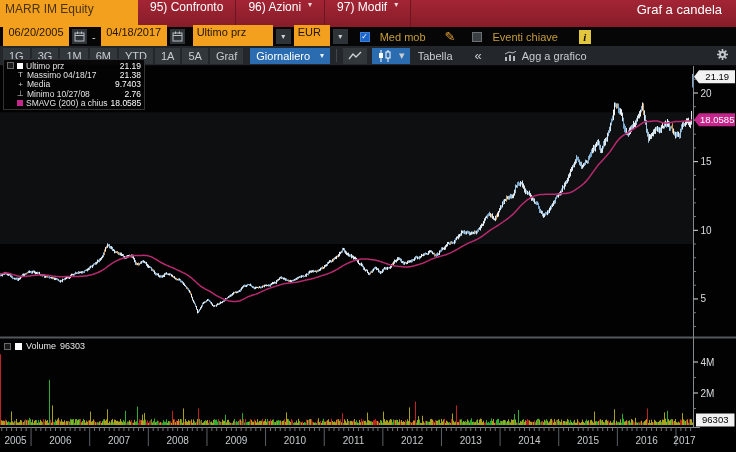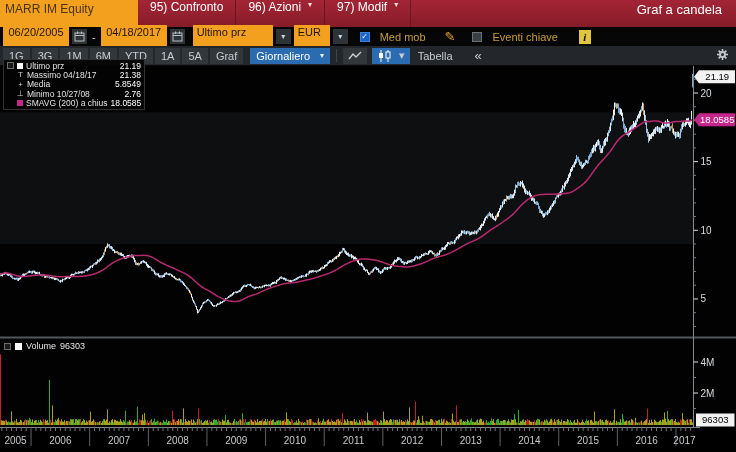--- a/index.html
+++ b/index.html
@@ -147,20 +147,29 @@
       <svg width="16" height="12" viewBox="0 0 16 12">
         <line x1="4" y1="0" x2="4" y2="12" stroke="#fff" stroke-width="1"></line>
         <rect x="2" y="3" width="4" height="5" fill="#fff"></rect>
         <line x1="11" y1="0" x2="11" y2="12" stroke="#fff" stroke-width="1"></line>
         <rect x="9" y="2" width="4" height="6" fill="#2b6cb0" stroke="#fff" stroke-width="1"></rect>
       </svg>
       <span class="dd" style="margin-left:6px">▾</span>
     </div>
     <div class="tbtn plain" style="">Tabella</div>
     <div class="tbtn plain laquo">«</div>
+    <div class="tbtn plain" style="display:flex;align-items:center;gap:5px;">
+      <svg width="13" height="10" viewBox="0 0 13 10">
+        <rect x="1" y="6" width="2" height="4" fill="#b7bcc0"></rect>
+        <rect x="5" y="4" width="2" height="6" fill="#b7bcc0"></rect>
+        <rect x="9" y="5" width="2" height="5" fill="#b7bcc0"></rect>
+        <polyline points="1,3 5,1 9,2 12,0" fill="none" stroke="#b7bcc0" stroke-width="1"></polyline>
+      </svg>
+      <span>Agg a grafico</span>
+    </div>
     <div class="spacer" style="flex:1"></div>
     <div class="gear">
       <svg width="13" height="13" viewBox="0 0 13 13">
         <g stroke="#c2c7cb" stroke-width="1.6">
           <line x1="6.5" y1="1" x2="6.5" y2="12"></line>
           <line x1="1" y1="6.5" x2="12" y2="6.5"></line>
           <line x1="2.6" y1="2.6" x2="10.4" y2="10.4"></line>
           <line x1="10.4" y1="2.6" x2="2.6" y2="10.4"></line>
         </g>
         <circle cx="6.5" cy="6.5" r="3.4" fill="#c2c7cb"></circle>
@@ -1782,21 +1791,21 @@
     <div class="lrow">
       <span class="toggle" style="visibility:hidden"></span>
       <span class="gl">T</span>
       <span>Massimo 04/18/17</span>
       <span class="val">21.38</span>
     </div>
     <div class="lrow">
       <span class="toggle" style="visibility:hidden"></span>
       <span class="gl">+</span>
       <span>Media</span>
-      <span class="val">5.8549</span>
+      <span class="val">9.7403</span>
     </div>
     <div class="lrow">
       <span class="toggle" style="visibility:hidden"></span>
       <span class="gl">⊥</span>
       <span>Minimo 10/27/08</span>
       <span class="val">2.76</span>
     </div>
     <div class="lrow">
       <span class="toggle" style="visibility:hidden"></span>
       <span class="swatch sw-magenta"></span>

